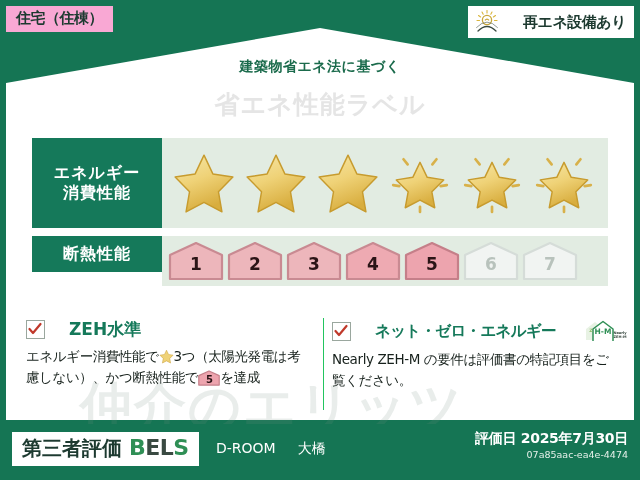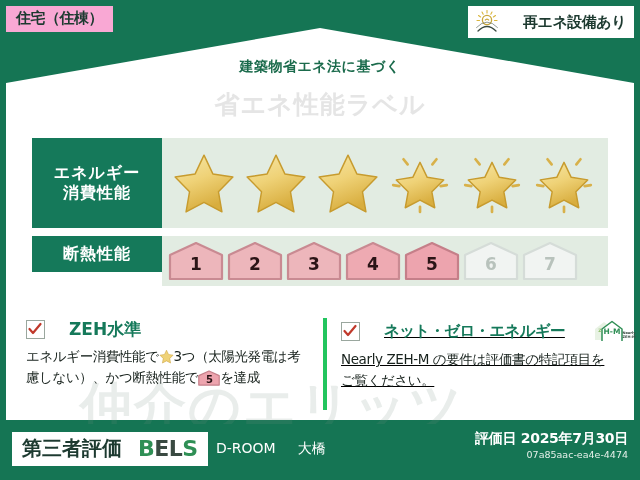--- a/index.html
+++ b/index.html
@@ -121,21 +121,21 @@
   }
   .grade.on span{color:#2b1416;}
   .grade.off span{color:#b8c2bc;}
 
   
   .info-wrap{
     position:absolute;left:26px;top:318px;width:594px;height:92px;
     display:flex;z-index:4;
   }
   .info-col{width:50%;box-sizing:border-box;padding-right:10px;position:relative;}
-  .info-col.right{padding-left:14px;border-left:4px solid #22c55e;text-decoration:underline;}
+  .info-col.right{padding-left:8px;border-left:1px solid #22c55e;}
   .info-head{display:flex;align-items:center;gap:24px;margin-bottom:5px;}
   .chk{
     width:17px;height:17px;flex:0 0 17px;
     border:1.3px solid #9aa79e;background:#fff;position:relative;
   }
   .chk svg{position:absolute;left:1px;top:1px;width:14px;height:14px;}
   .info-title{
     font-size:17px;font-weight:bold;color:#15795a;letter-spacing:0px;white-space:nowrap;
   }
   .info-title.sm{font-size:15.5px;letter-spacing:-0.7px;}
@@ -158,21 +158,21 @@
   }
 
   
   .footer{
     position:absolute;left:0;bottom:0;width:640px;height:56px;
     background:#157554;z-index:5;
   }
   .bels-box{
     position:absolute;left:12px;top:8px;
     background:#ffffff;padding:3px 10px 4px 10px;
-    display:flex;align-items:center;gap:16px;
+    display:flex;align-items:flex-start;gap:7px;
   }
   .bels-jp{font-size:20px;font-weight:bold;color:#1d3a30;letter-spacing:0px;}
   .bels-en{font-size:22px;font-weight:bold;letter-spacing:-0.5px;}
   .bels-en .g{color:#2f8f55;}
   .bels-en .d{color:#3a4a42;}
   .prop-name{
     position:absolute;left:216px;top:16px;
     font-size:14px;color:#ffffff;letter-spacing:0px;
   }
   .prop-name .nm{margin-left:22px;}

